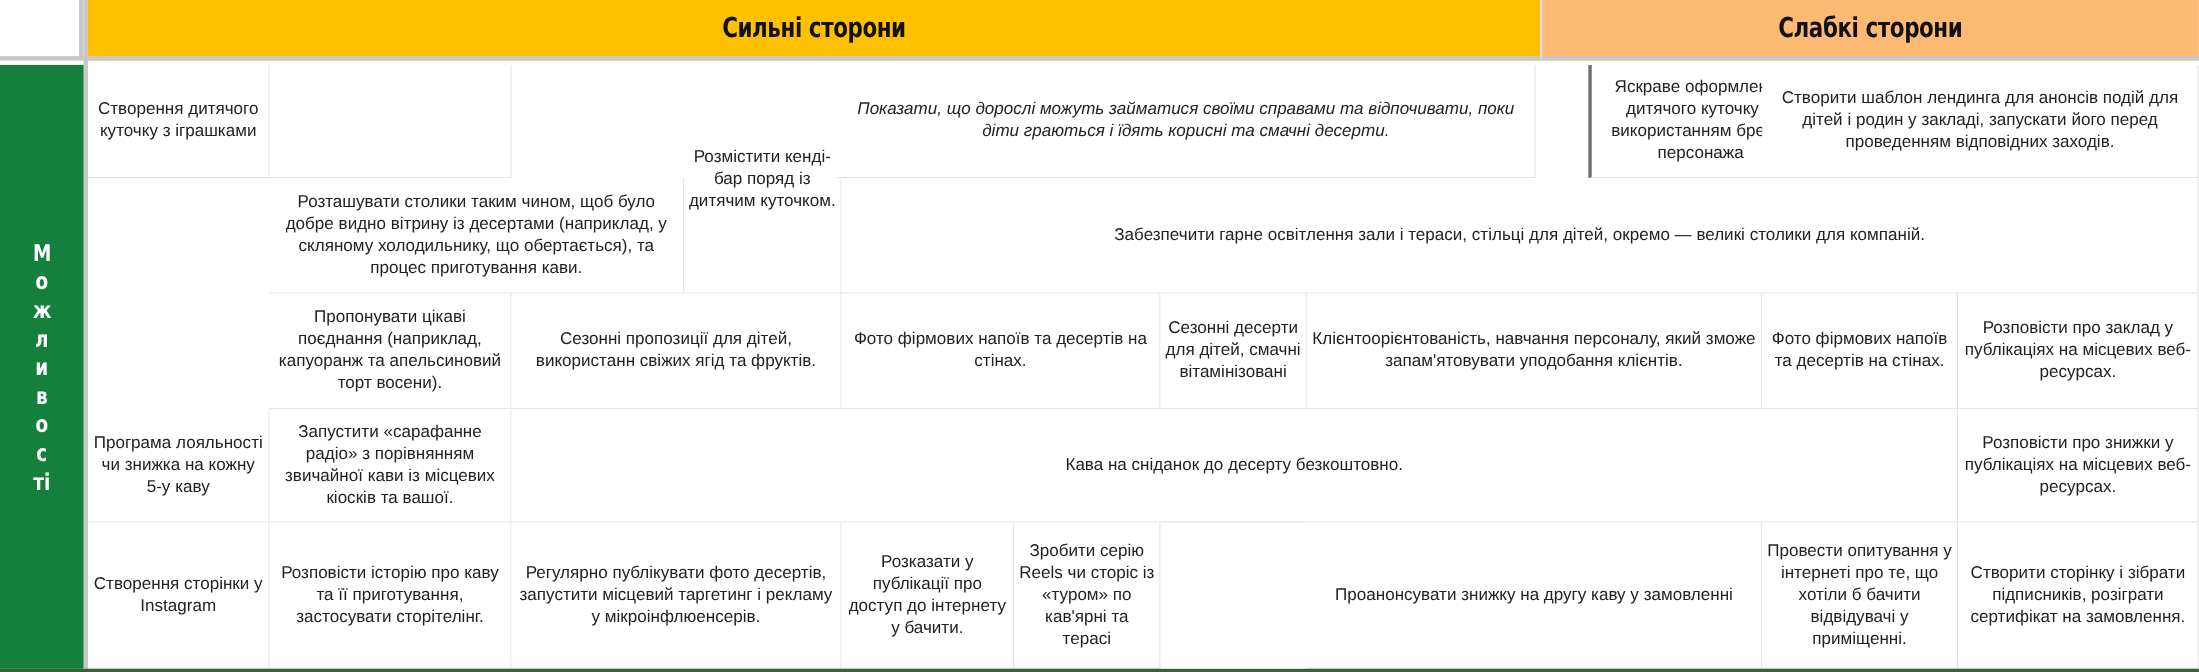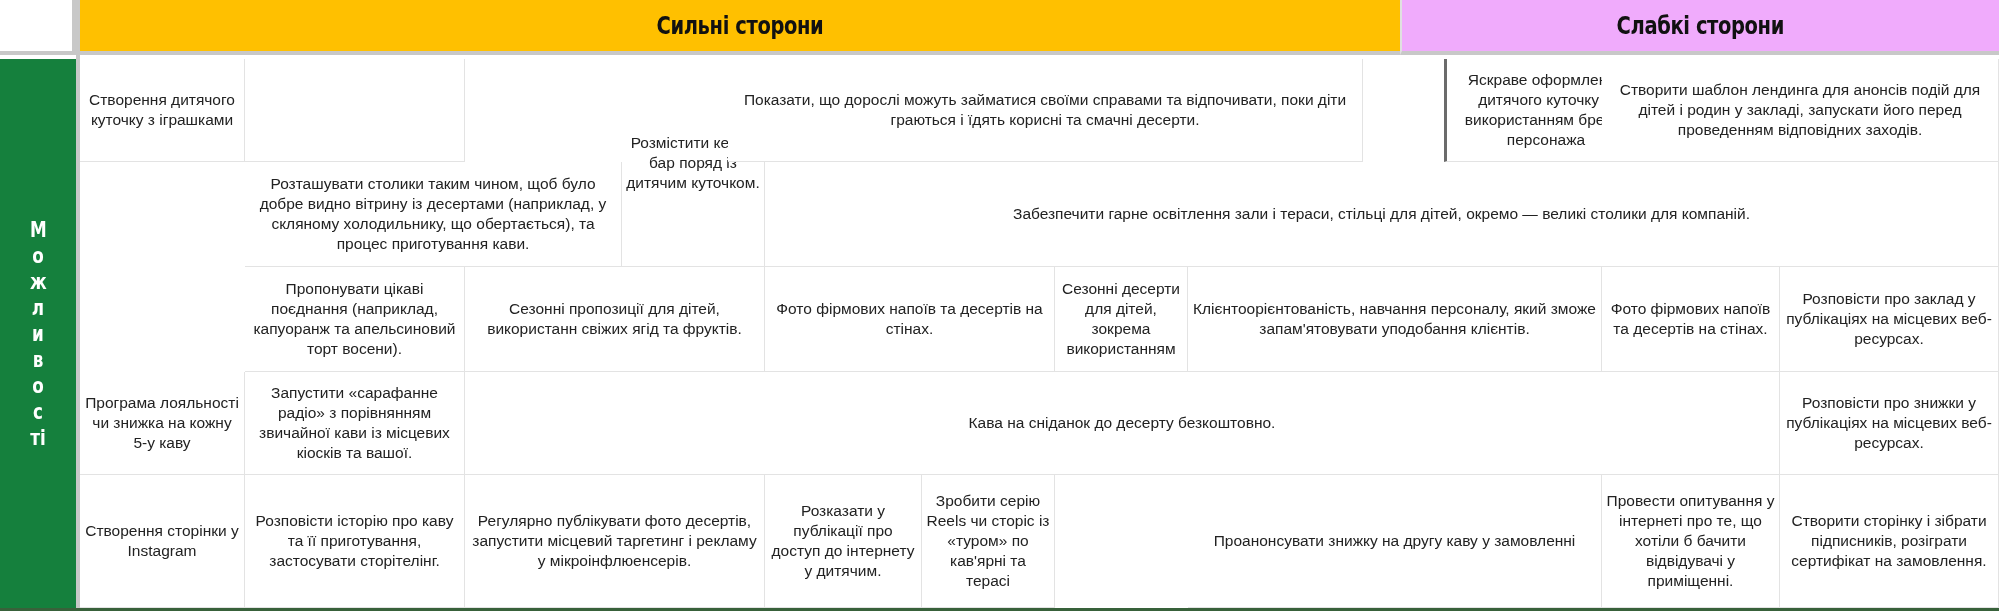--- a/index.html
+++ b/index.html
@@ -1,21 +1,21 @@
 <!DOCTYPE html>
 <html><head>
 <meta charset="utf-8">
 <style>
   html, body { margin:0; padding:0; background:#ffffff; }
   body { width:1999px; height:611px; overflow:hidden; position:relative; font-family:"Liberation Sans", sans-serif; }
   .corner { position:absolute; left:0; top:0; width:76px; height:55px; background:#fff; border-right:4px solid #c8c8c8; border-bottom:4px solid #c8c8c8; box-sizing:border-box;}
   .hdr { position:absolute; top:0; height:55px; display:flex; align-items:center; justify-content:center; font-family:"DejaVu Sans", sans-serif; font-weight:bold; font-size:25px; color:#111; letter-spacing:-0.5px; transform-origin:center; box-sizing:border-box; border-bottom:4px solid #c8c8c8;}
   .hdr span { display:inline-block; transform:scaleX(0.78); }
   .hdr-strong { left:80px; width:1320px; background:#ffc000; }
-  .hdr-weak { left:1400px; width:599px; background:#f0abfc; border-left:2px solid #e0e0e0;}
+  .hdr-weak { left:1400px; width:599px; background:#fdba74; border-left:2px solid #e0e0e0;}
   .gap-v { position:absolute; left:76px; top:0; width:4px; height:611px; background:#c8c8c8; }
   .side { position:absolute; left:0; top:59px; width:76px; height:549px; background:#15803d; display:flex; align-items:center; justify-content:center; }
   .side-text { color:#fff; font-family:"DejaVu Sans", sans-serif; font-weight:bold; font-size:21px; line-height:26px; text-align:center; width:20px; word-break:break-all; transform:scaleX(0.8);}
   .grid { position:absolute; left:80px; top:59px; width:1919px; height:549px; }
   .cell { position:absolute; box-sizing:border-box; border-right:1px solid #e3e3e3; border-bottom:1px solid #e3e3e3; display:flex; align-items:center; justify-content:center; text-align:center; font-size:15.5px; line-height:20px; color:#222; padding:2px 4px; background:#fff; }
   .thick-left { border-left:3px solid #6b6b6b; }
   .bottom-line { position:absolute; left:0; top:608px; width:1999px; height:3px; background:#38613a; }
 </style>
 </head>
 <body>
@@ -31,43 +31,43 @@
 
 <div class="side">
   <div class="side-text">Можливості</div>
 </div>
 
 <div class="grid">
 
   <div class="cell" style="left:0;top:0;width:165px;height:103px;">Створення дитячого куточку з іграшками</div>
   <div class="cell" style="left:165px;top:0;width:220px;height:103px;"></div>
   <div class="cell" style="left:542px;top:0;width:143px;height:208px;">Розмістити кенді-бар поряд із дитячим куточком.</div>
-  <div class="cell" style="left:648px;top:0;width:635px;height:103px;">Показати, що дорослі можуть займатися своїми справами та відпочивати, поки діти граються і їдять корисні та смачні десерти.</div>
+  <div class="cell" style="left:681px;top:0;width:635px;height:103px;font-style:italic;">Показати, що дорослі можуть займатися своїми справами та відпочивати, поки діти граються і їдять корисні та смачні десерти.</div>
   <div class="cell thick-left" style="left:1320px;top:0;width:202px;height:103px;margin-left:44px;">Яскраве оформлення дитячого куточку із використанням бренд-персонажа</div>
   <div class="cell" style="left:1522px;top:0;width:397px;height:103px;">Створити шаблон лендинга для анонсів подій для дітей і родин у закладі, запускати його перед проведенням відповідних заходів.</div>
 
   <div class="cell" style="left:165px;top:103px;width:377px;height:105px;">Розташувати столики таким чином, щоб було добре видно вітрину із десертами (наприклад, у скляному холодильнику, що обертається), та процес приготування кави.</div>
   <div class="cell" style="left:685px;top:103px;width:1234px;height:105px;">Забезпечити гарне освітлення зали і тераси, стільці для дітей, окремо — великі столики для компаній.</div>
 
   <div class="cell" style="left:165px;top:208px;width:220px;height:105px;">Пропонувати цікаві поєднання (наприклад, капуоранж та апельсиновий торт восени).</div>
   <div class="cell" style="left:385px;top:208px;width:300px;height:105px;">Сезонні пропозиції для дітей, використанн свіжих ягід та фруктів.</div>
   <div class="cell" style="left:685px;top:208px;width:290px;height:105px;">Фото фірмових напоїв та десертів на стінах.</div>
-  <div class="cell" style="left:975px;top:208px;width:133px;height:105px;">Сезонні десерти для дітей, зокрема використанням</div>
+  <div class="cell" style="left:975px;top:208px;width:133px;height:105px;">Сезонні десерти для дітей, смачні вітамінізовані</div>
   <div class="cell" style="left:1108px;top:208px;width:414px;height:105px;">Клієнтоорієнтованість, навчання персоналу, який зможе запам'ятовувати уподобання клієнтів.</div>
   <div class="cell" style="left:1522px;top:208px;width:178px;height:105px;">Фото фірмових напоїв та десертів на стінах.</div>
   <div class="cell" style="left:1700px;top:208px;width:219px;height:105px;">Розповісти про заклад у публікаціях на місцевих веб-ресурсах.</div>
 
   <div class="cell" style="left:0;top:313px;width:165px;height:103px;">Програма лояльності чи знижка на кожну 5-у каву</div>
   <div class="cell" style="left:165px;top:313px;width:220px;height:103px;">Запустити «сарафанне радіо» з порівнянням звичайної кави із місцевих кіосків та вашої.</div>
   <div class="cell" style="left:385px;top:313px;width:1315px;height:103px;">Кава на сніданок до десерту безкоштовно.</div>
   <div class="cell" style="left:1700px;top:313px;width:219px;height:103px;">Розповісти про знижки у публікаціях на місцевих веб-ресурсах.</div>
 
   <div class="cell" style="left:0;top:416px;width:165px;height:133px;">Створення сторінки у Instagram</div>
   <div class="cell" style="left:165px;top:416px;width:220px;height:133px;">Розповісти історію про каву та її приготування, застосувати сторітелінг.</div>
   <div class="cell" style="left:385px;top:416px;width:300px;height:133px;">Регулярно публікувати фото десертів, запустити місцевий таргетинг і рекламу у мікроінфлюенсерів.</div>
-  <div class="cell" style="left:685px;top:416px;width:157px;height:133px;">Розказати у публікації про доступ до інтернету у дитячим.</div>
+  <div class="cell" style="left:685px;top:416px;width:157px;height:133px;">Розказати у публікації про доступ до інтернету у бачити.</div>
   <div class="cell" style="left:842px;top:416px;width:133px;height:133px;">Зробити серію Reels чи сторіс із «туром» по кав'ярні та терасі</div>
   <div class="cell" style="left:1108px;top:416px;width:414px;height:133px;">Проанонсувати знижку на другу каву у замовленні</div>
   <div class="cell" style="left:1522px;top:416px;width:178px;height:133px;">Провести опитування у інтернеті про те, що хотіли б бачити відвідувачі у приміщенні.</div>
   <div class="cell" style="left:1700px;top:416px;width:219px;height:133px;">Створити сторінку і зібрати підписників, розіграти сертифікат на замовлення.</div>
 </div>
 
 <div class="bottom-line"></div>
 
 </body></html>

